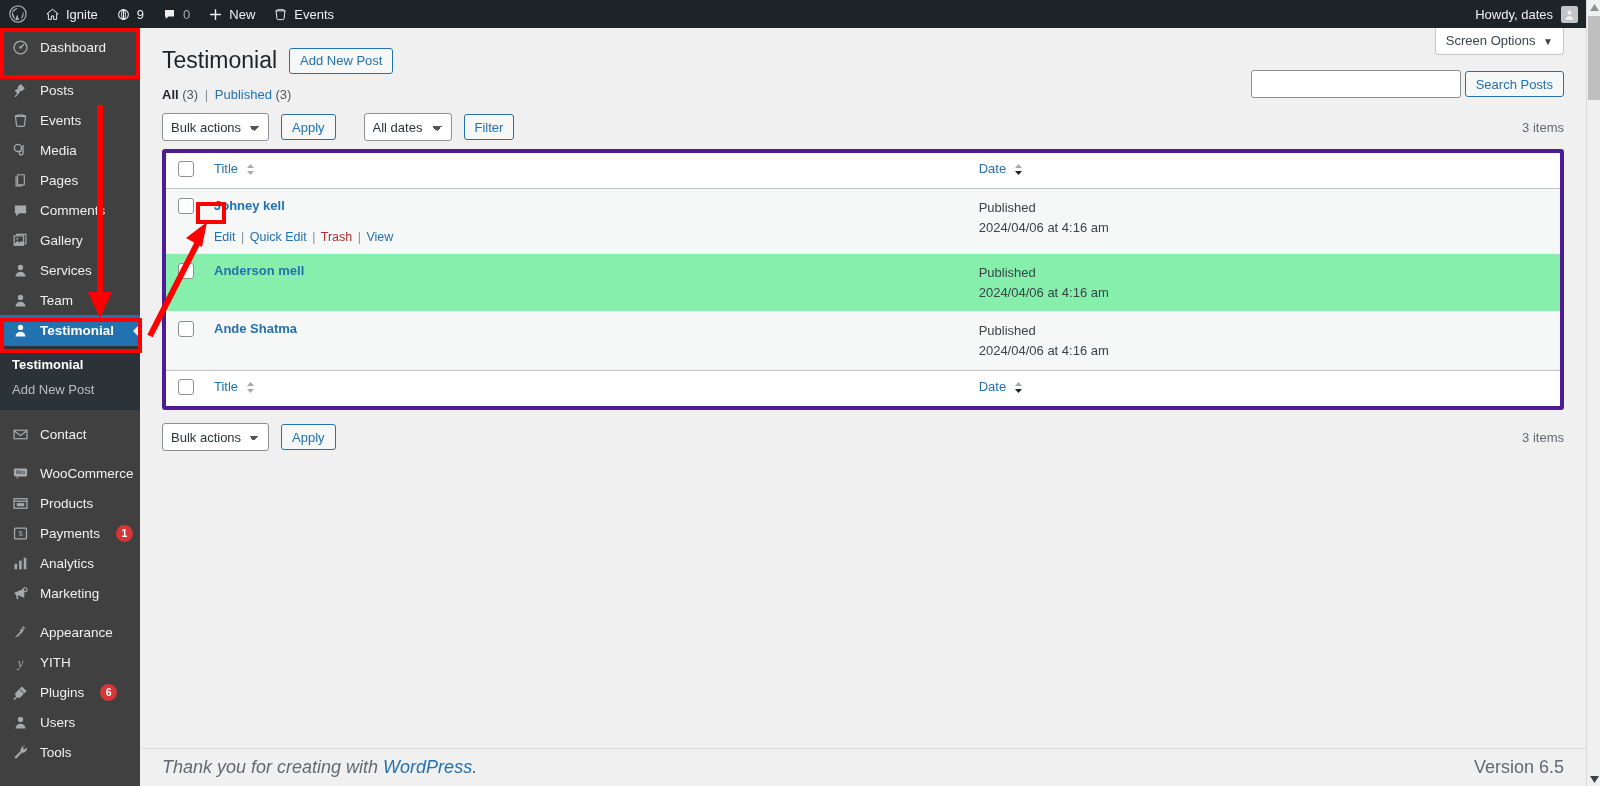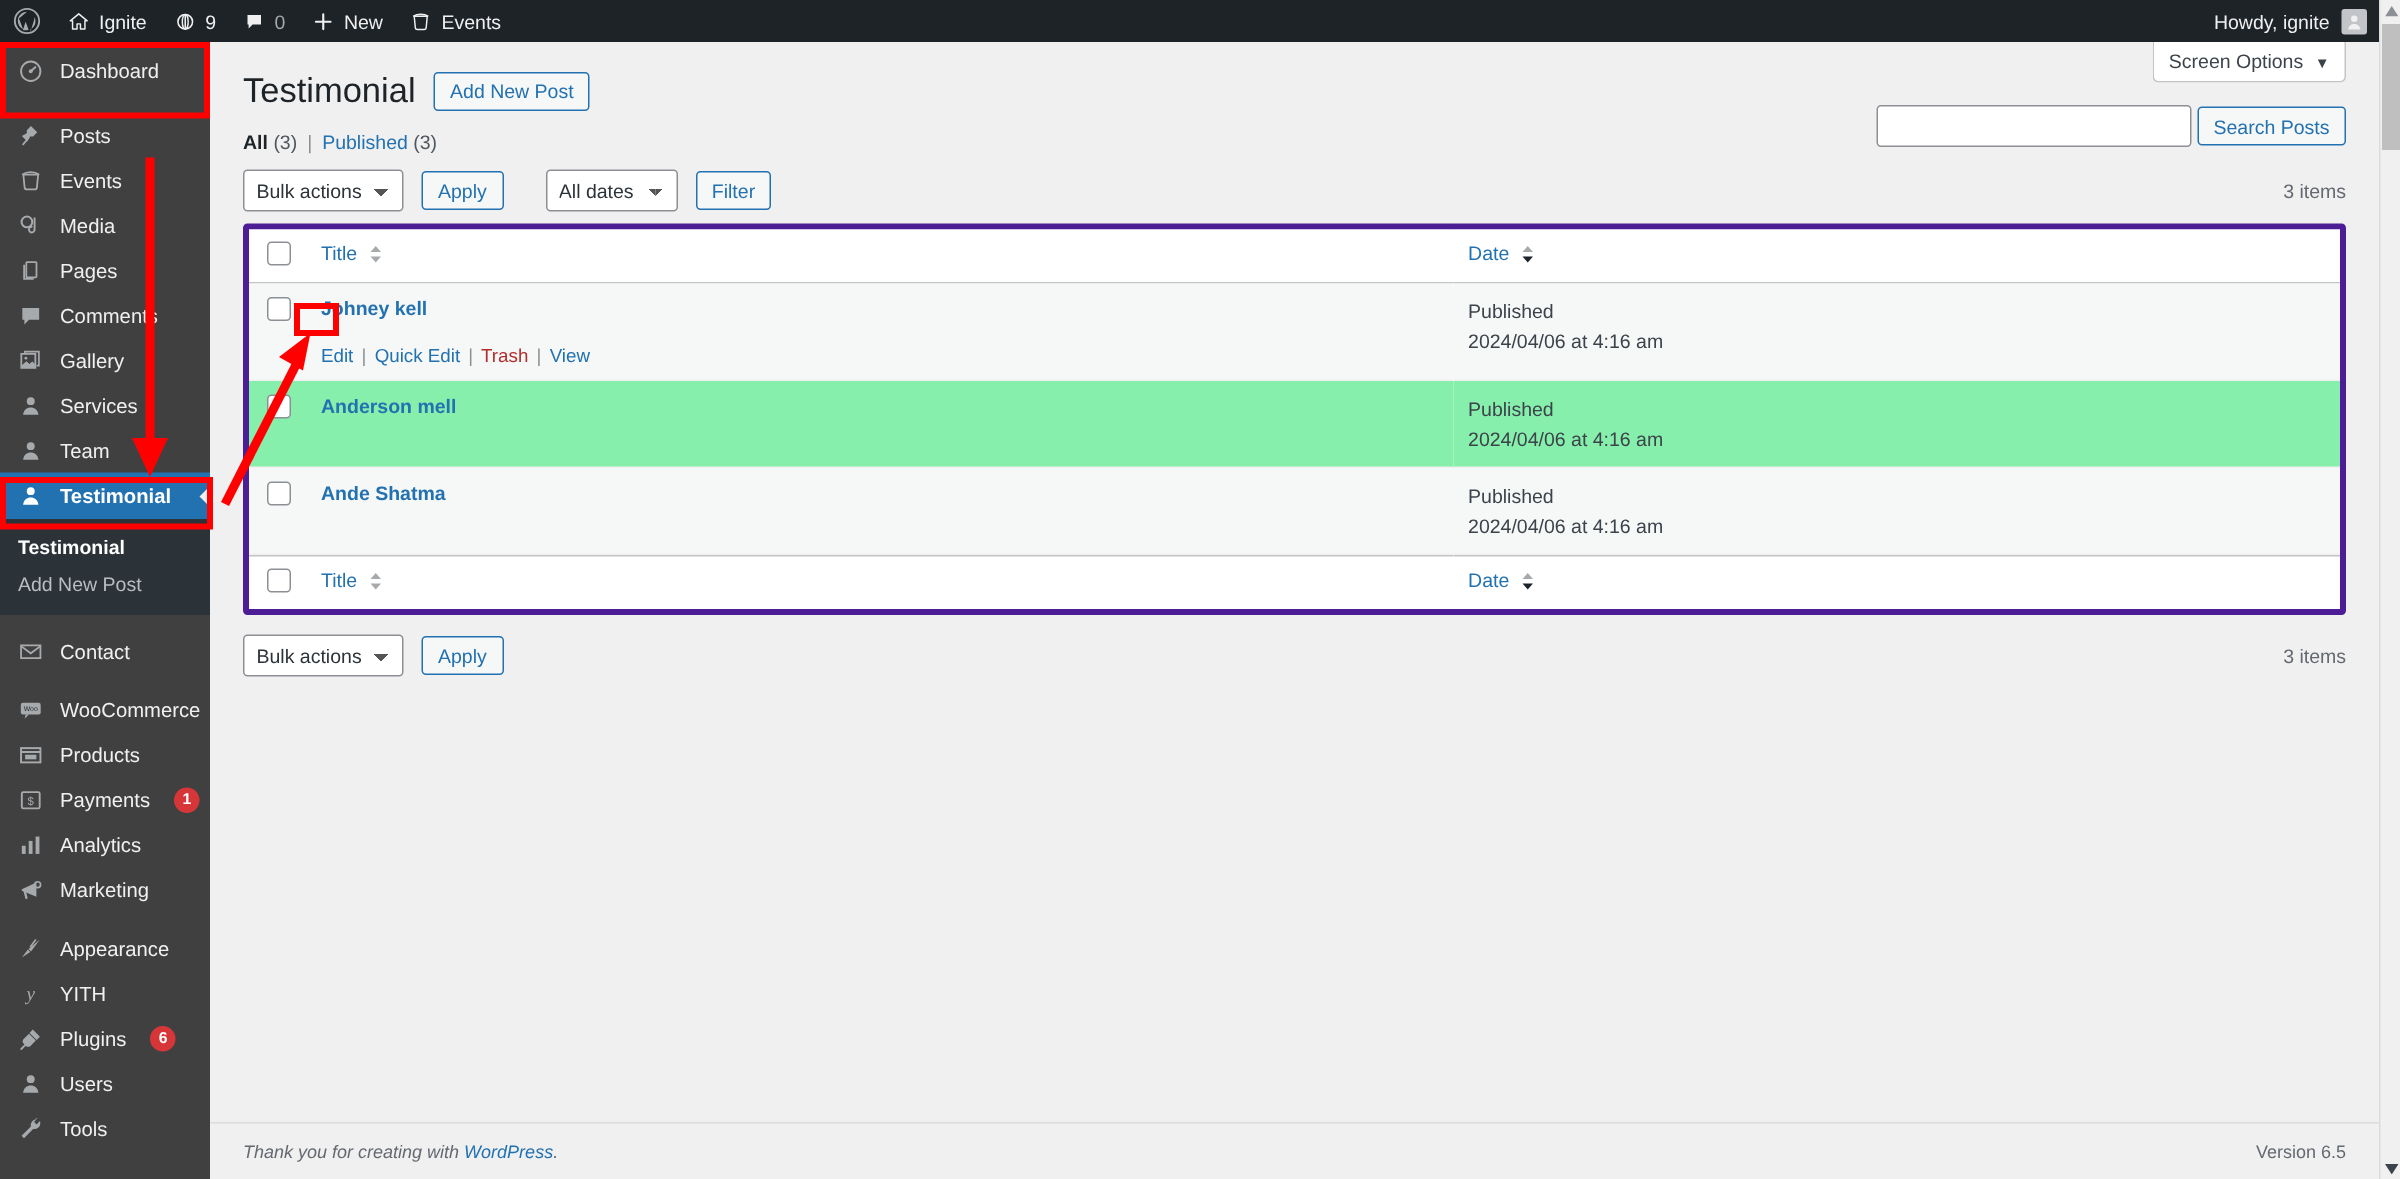--- a/index.html
+++ b/index.html
@@ -159,21 +159,21 @@
   }
   .cb {
     width: 16px; height: 16px; border: 1px solid #8c8f94;
     border-radius: 3px; background: #fff; display: inline-block;
   }
 
   
   .wp-footer {
     position: absolute; left: 140px; right: 14px; bottom: 0; height: 38px;
     display: flex; align-items: center;
-    padding: 0 22px; font-size: 12px; color: #646970;
+    padding: 0 22px; font-size: 18px; color: #646970;
     border-top: 1px solid #dcdcde;
   }
   .wp-footer .thankyou { font-style: italic; }
   .wp-footer .thankyou a { color: #2271b1; }
   .wp-footer .version { margin-left: auto; }
 
   
   .scrollbar {
     position: absolute; top: 0; right: 0; width: 14px; bottom: 0;
     background: #f0f0f1; border-left: 1px solid #dcdcde; z-index: 50;
@@ -252,21 +252,21 @@
       <span class="glyph">
         <svg width="15" height="15" viewBox="0 0 20 20">
             <path d="M4.2 5.2h11.6l-1 10.2c-.1.9-.9 1.4-1.8 1.4H7c-.9 0-1.7-.5-1.8-1.4L4.2 5.2z" fill="none" stroke="#f0f0f1" stroke-width="1.3"></path>
             <path d="M3.3 5.2c2-1.4 4.2-1.9 6.7-1.9s4.7.5 6.7 1.9" fill="none" stroke="#f0f0f1" stroke-width="1.3"></path>
           </svg>
       </span>
       <span>Events</span>
     </div>
 
     <div class="ab-right">
-      <span>Howdy, ignite</span>
+      <span>Howdy, dates</span>
       <span class="ab-avatar">
         <svg width="13" height="13" viewBox="0 0 20 20">
             <circle cx="10" cy="7" r="3.3" fill="#f0f0f1"></circle>
             <path d="M3.6 18c.6-3.8 3.2-5.8 6.4-5.8s5.8 2 6.4 5.8z" fill="#f0f0f1"></path>
           </svg>
       </span>
     </div>
   </div>
 
   <div class="sidebar">

